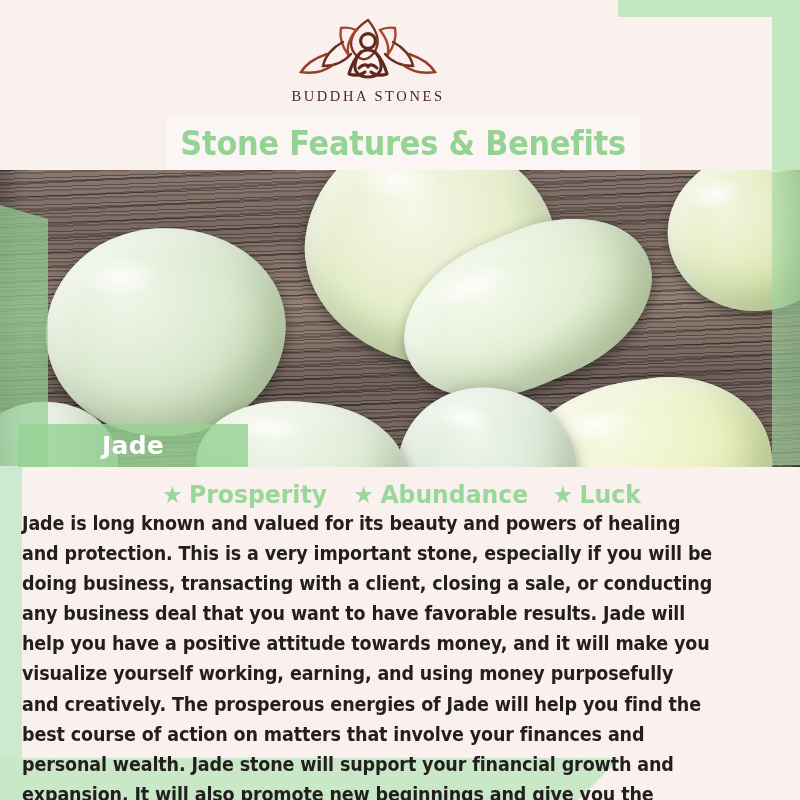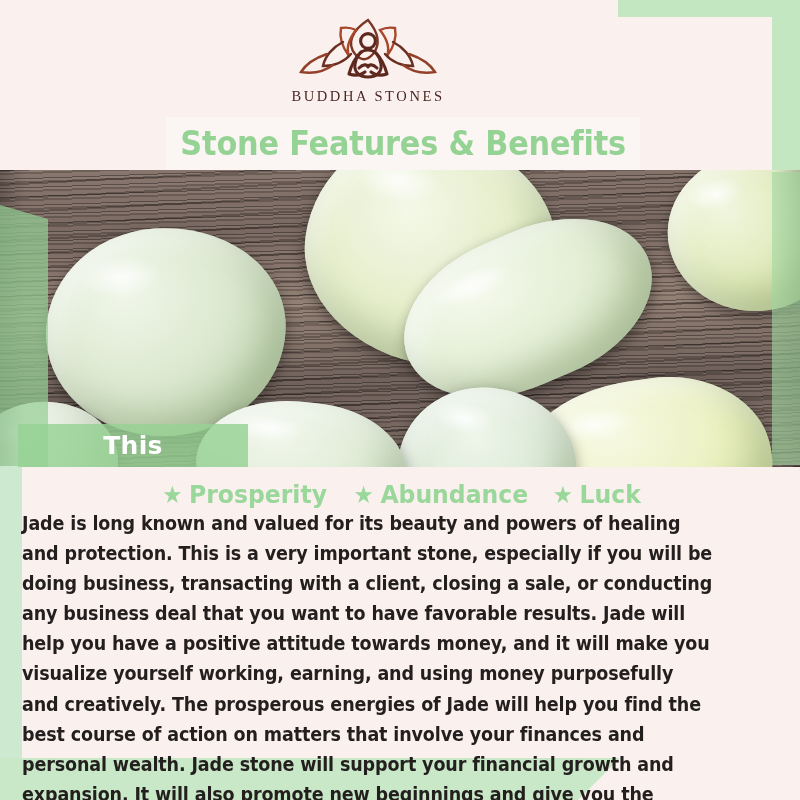--- a/index.html
+++ b/index.html
@@ -216,21 +216,21 @@
     </g>
   </svg>
   <div class="logo-text">BUDDHA STONES</div>
 </div>
 
 <div class="title-banner">
   <div class="title-text">Stone Features &amp; Benefits</div>
 </div>
 
 <div class="name-bar">
-  <div class="name-text">This</div>
+  <div class="name-text">Jade</div>
 </div>
 
 <div class="benefits">
   <div class="benefit">
     <span class="star">★</span>
     <span>Prosperity</span>
   </div>
   <div class="benefit">
     <span class="star">★</span>
     <span>Abundance</span>

